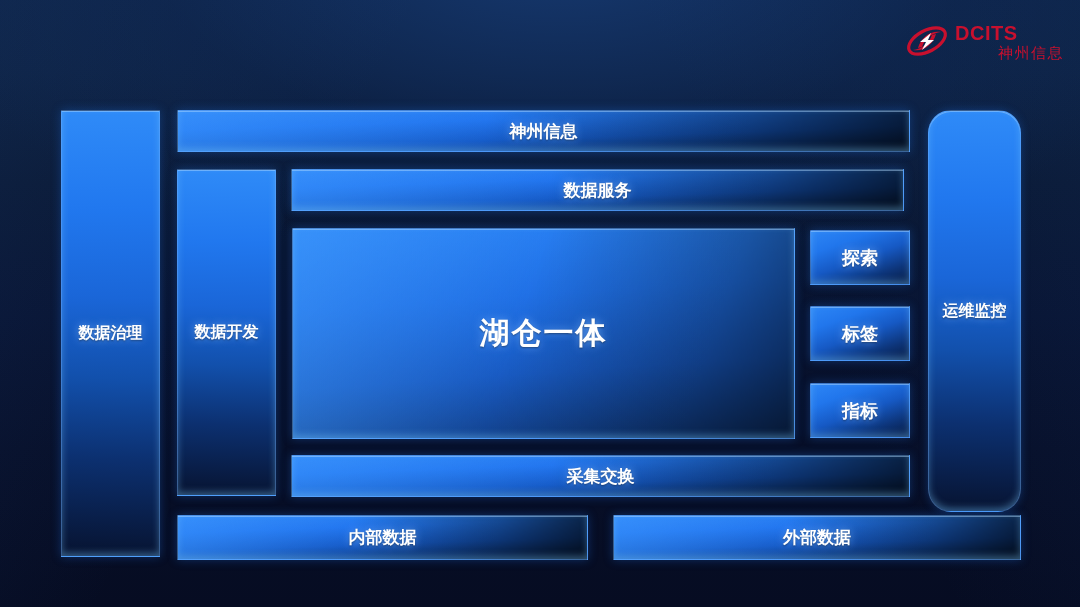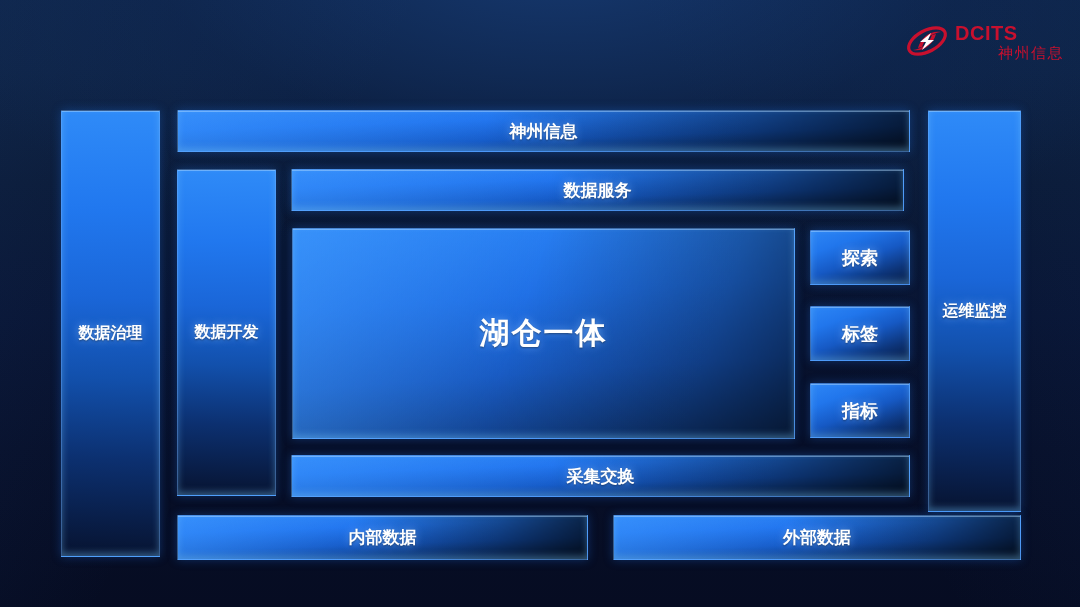--- a/index.html
+++ b/index.html
@@ -136,21 +136,21 @@
     <span>标签</span>
   </div>
   <div class="blk chip fs15" style="left:810px;top:383px;width:100px;height:55px;">
     <span>指标</span>
   </div>
 
   <div class="blk bar fs17" style="left:291px;top:455px;width:619px;height:42px;">
     <span>采集交换</span>
   </div>
 
-  <div class="blk col fs16" style="left:928px;top:110px;width:93px;height:402px;">
+  <div class="blk col fs16" style="left:928px;top:110px;width:93px;height:402px;border-radius:23px;">
     <span>运维监控</span>
   </div>
 
   <div class="blk bar fs17" style="left:177px;top:515px;width:411px;height:45px;">
     <span>内部数据</span>
   </div>
   <div class="blk bar fs17" style="left:613px;top:515px;width:408px;height:45px;">
     <span>外部数据</span>
   </div>
 

